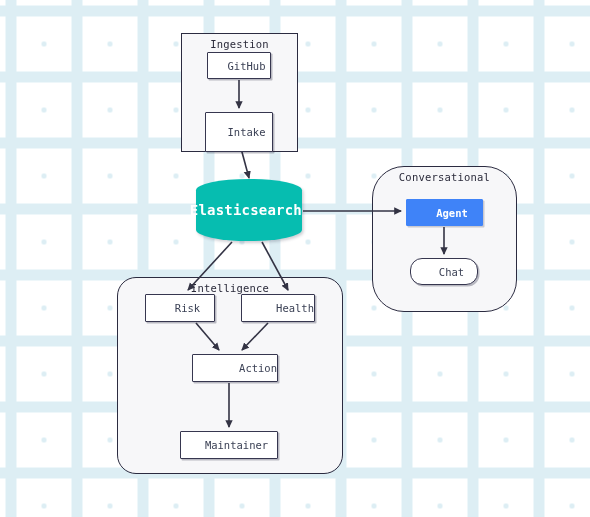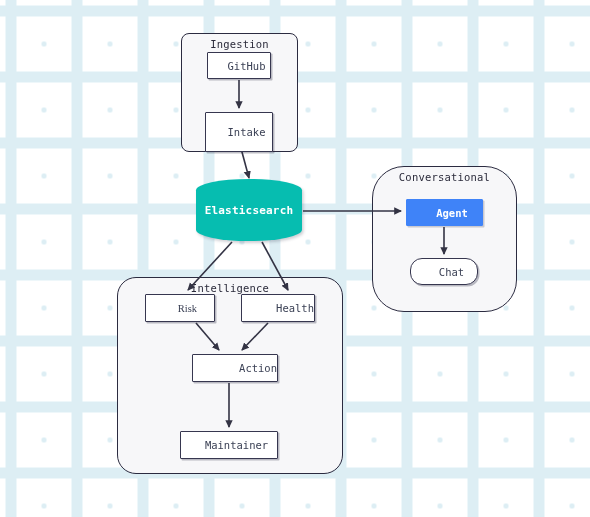--- a/index.html
+++ b/index.html
@@ -82,22 +82,22 @@
   }
 
   
   .cylinder {
     position: absolute;
     box-sizing: border-box;
     background: #06bdb0;
     border-radius: 50% 50% 50% 50% / 18% 18% 18% 18%;
     display: flex;
     align-items: center;
-    justify-content: center;
-    font-size: 11px;
+    justify-content: flex-end;
+    font-size: 14px;
     font-weight: bold;
     color: #ffffff;
     letter-spacing: 0.2px;
     box-shadow: 1.5px 2px 3px rgba(40,40,64,0.22);
     white-space: nowrap;
   }
 
   
   #edges {
     position: absolute;
@@ -111,21 +111,21 @@
     fill: none;
     stroke: #333344;
     stroke-width: 1.6;
   }
 </style>
 </head>
 <body>
 
 <div id="canvas">
 
-  <div class="subgraph" style="left:181px; top:33px; width:117px; height:119px;border-radius:8px;">
+  <div class="subgraph" style="left:181px; top:33px; width:117px; height:119px;">
     <div class="subgraph-label">Ingestion</div>
   </div>
 
   <div class="subgraph" style="left:372px; top:166px; width:145px; height:146px;border-radius:32px;">
     <div class="subgraph-label">Conversational</div>
   </div>
 
   <div class="subgraph" style="left:117px; top:277px; width:226px; height:197px;border-radius:19px;">
     <div class="subgraph-label">Intelligence</div>
   </div>
@@ -161,21 +161,21 @@
   </div>
 
   <div class="node accent-blue" style="left:406px; top:199px; width:77px; height:27px;">
     <span>Agent</span>
   </div>
 
   <div class="node" style="left:410px; top:258px; width:68px; height:27px;border-radius:12px;">
     <span>Chat</span>
   </div>
 
-  <div class="node" style="left:145px; top:294px; width:70px; height:28px;font-family:Liberation Serif, serif;">
+  <div class="node" style="left:145px; top:294px; width:70px; height:28px;">
     <span>Risk</span>
   </div>
 
   <div class="node" style="left:241px; top:294px; width:74px; height:28px;justify-content:flex-end;">
     <span>Health</span>
   </div>
 
   <div class="node" style="left:192px; top:354px; width:86px; height:28px;justify-content:flex-end;">
     <span>Action</span>
   </div>

